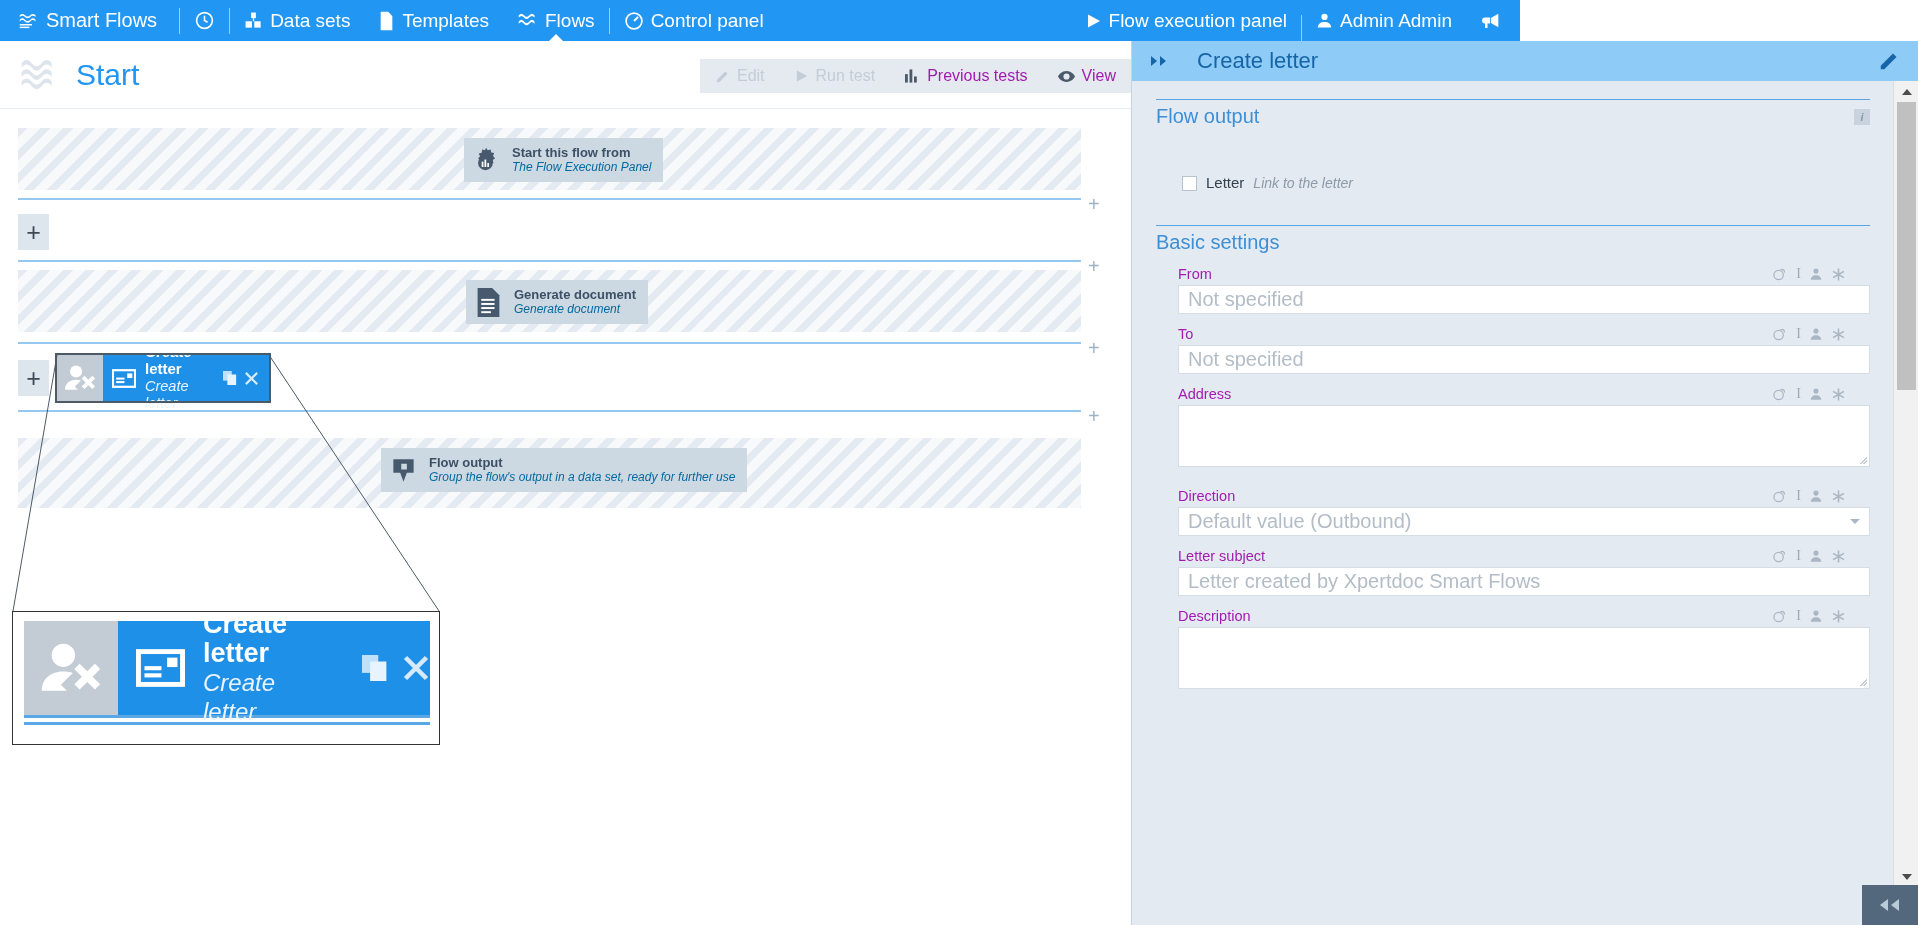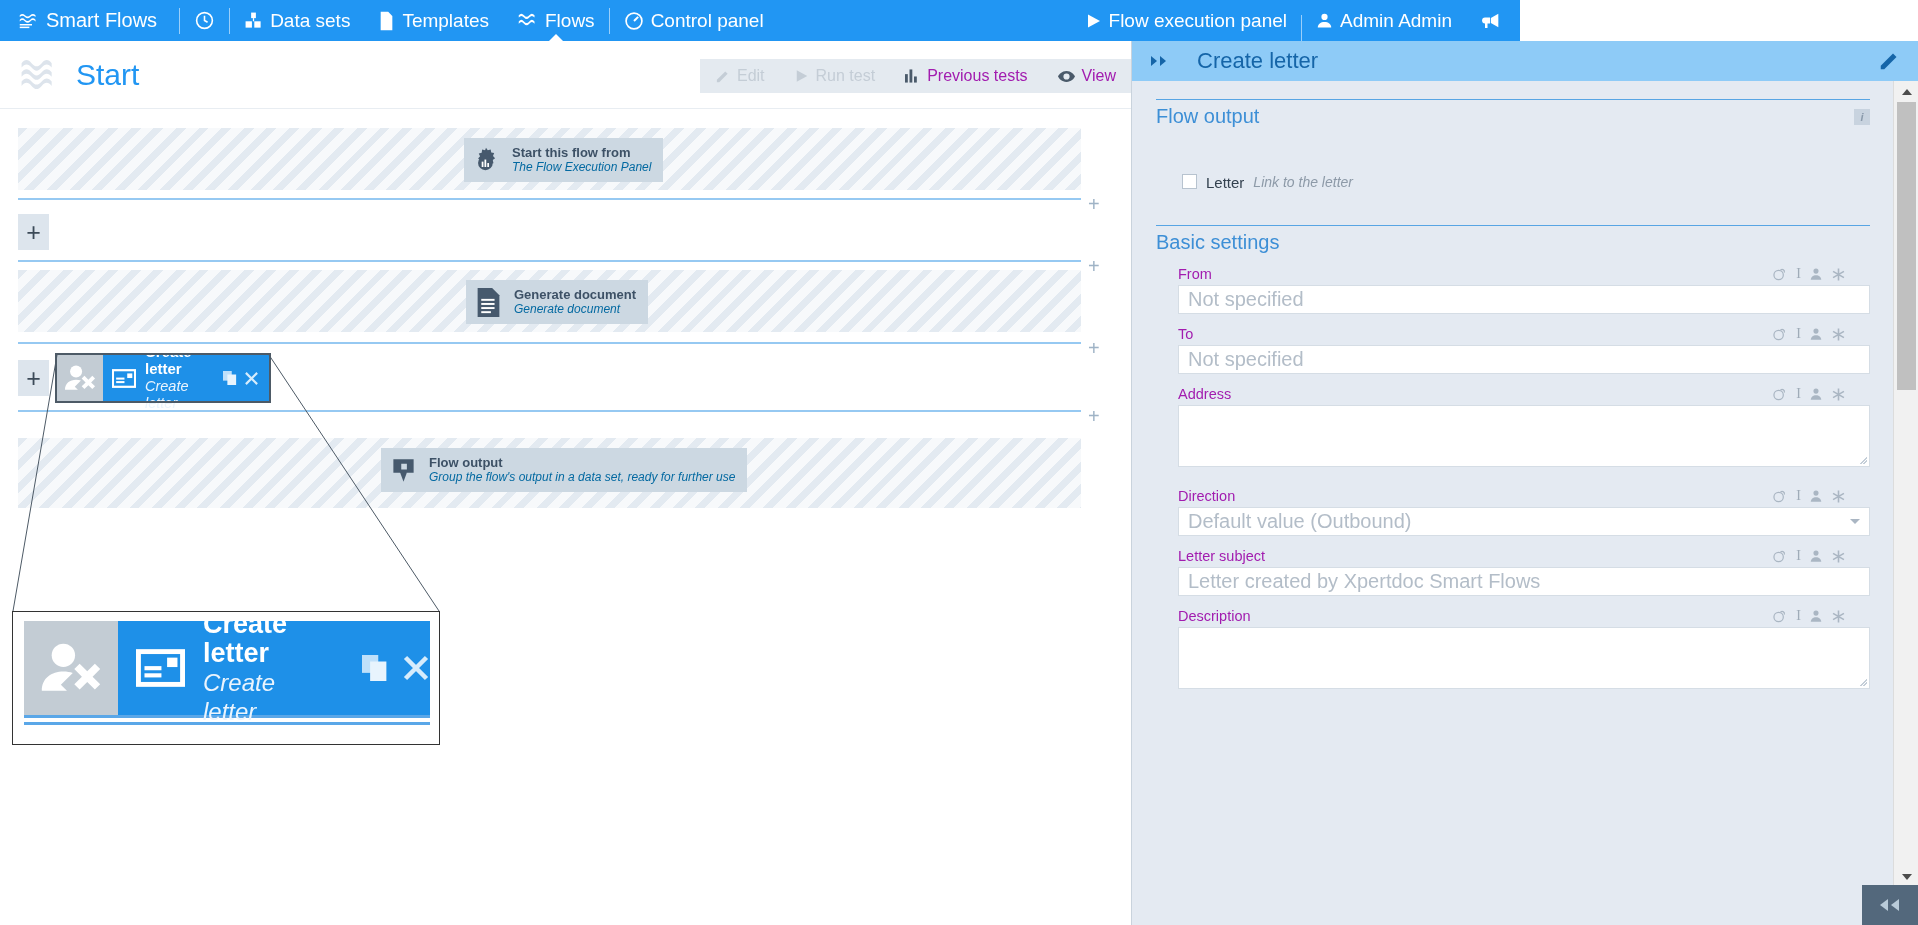--- a/index.html
+++ b/index.html
@@ -145,21 +145,21 @@
   .sect-head{
     border-top:1px solid #57a5e4; display:flex; align-items:center;
     padding-top:5px; margin-bottom:9px;
   }
   .sect-title{ color:#3d8fd6; font-size:20px; }
   .sect-info{
     margin-left:auto; width:16px; height:16px; background:#c8d3df;
     color:#8a9aab; font-size:11px; font-weight:bold; font-style:italic;
     display:flex; align-items:center; justify-content:center;
   }
-  .chkrow{ display:flex; align-items:flex-start; gap:9px; padding:6px 0 4px 26px;margin-top:40px; }
+  .chkrow{ display:flex; align-items:flex-end; gap:9px; padding:6px 0 4px 26px;margin-top:40px; }
   .chkbox{ width:15px; height:15px; background:#fff; border:1px solid #b7c3cf; }
   .chklabel{ font-size:15px; color:#33414f; }
   .chkhint{ font-size:14px; font-style:italic; color:#8d9aa8; }
   .field{ padding-left:22px; margin-bottom:9px; }
   .field-head{ display:flex; align-items:center; height:22px; }
   .field-label{ font-size:14.5px; color:#a21caf; }
   .field-icons{
     margin-left:auto; display:flex; align-items:center; gap:8px;
     color:#aab6c3; padding-right:24px;
   }

